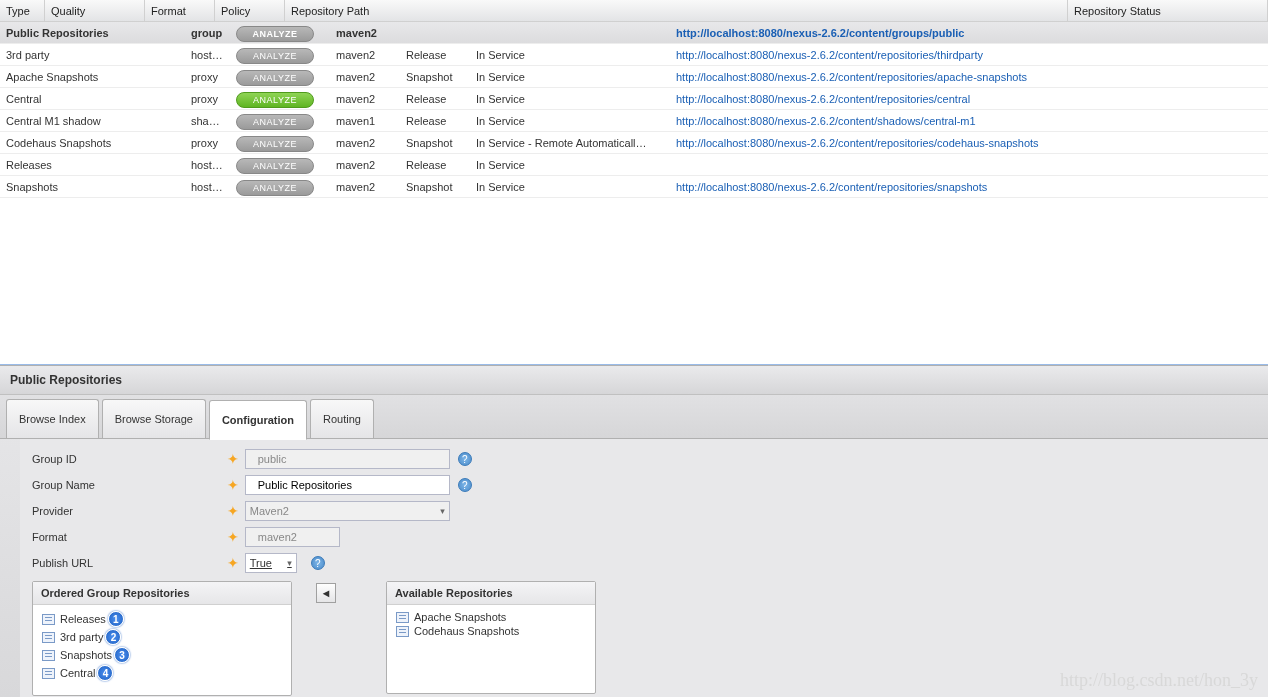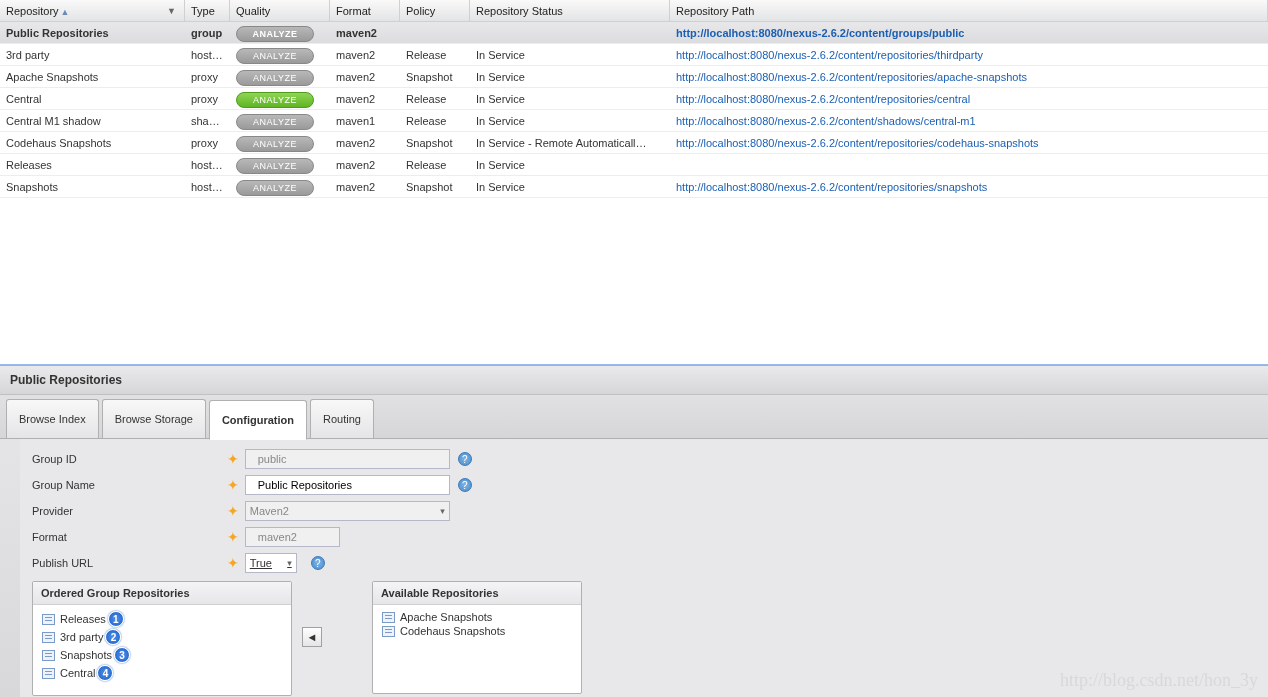--- a/index.html
+++ b/index.html
@@ -56,30 +56,26 @@
 .shuttle-buttons { display: flex; flex-direction: column; justify-content: flex-end; padding-bottom: 4px; }
 .shuttle-btn { width: 20px; height: 20px; border: 1px solid #a0a0a0; background: linear-gradient(#fefefe, #e5e5e7); text-align: center; line-height: 18px; font-size: 11px; cursor: pointer; margin: 2px 0; }
 
 .watermark { position: fixed; right: 10px; bottom: 6px; font-family: "Comic Sans MS", cursive; font-size: 18px; color: #d8d8d8; pointer-events: none; }
 </style>
 </head>
 <body>
 
 <div class="top-panel">
   <div class="grid-header">
-    <div class="col col-repo">
-      <span>Repository</span><span class="sort-arrow">▲</span>
-      <span class="dropdown-arrow">▼</span>
-    </div>
     <div class="col col-type">Type</div>
     <div class="col col-quality">Quality</div>
     <div class="col col-format">Format</div>
     <div class="col col-policy">Policy</div>
+    <div class="col col-path">Repository Path</div>
     <div class="col col-status">Repository Status</div>
-    <div class="col col-path">Repository Path</div>
   </div>
   <div class="grid-body" id="grid-body">
       <div class="row selected">
         <div class="cell col-repo">Public Repositories</div>
         <div class="cell col-type">group</div>
         <div class="cell col-quality"><span class="analyze-btn">ANALYZE</span></div>
         <div class="cell col-format">maven2</div>
         <div class="cell col-policy"></div>
         <div class="cell col-status"></div>
         <div class="cell col-path"><a class="path-link">http://localhost:8080/nexus-2.6.2/content/groups/public</a></div>
@@ -192,21 +188,21 @@
       <div class="form-label">Publish URL</div>
       <span class="required-star">✦</span>
       <div class="select-input select-small">
         <span>True</span>
           <span class="select-arrow">▾</span>
       </div>
       <span class="help-icon">?</span>
     </div>
 
     <div class="group-repos">
-      <div style="display:flex; gap:10px; align-items:center">
+      <div style="display:flex; gap:24px; align-items:flex-start">
         <div class="fieldset ordered-panel">
           <div class="fieldset-legend">Ordered Group Repositories</div>
           <div class="repo-list-wrap" id="ordered-list">
               <div class="repo-item">
                 <span class="repo-icon"></span>
                 <span class="name-span">Releases</span>
                 <span class="circled-num">1</span>
               </div>
               <div class="repo-item">
                 <span class="repo-icon"></span>

